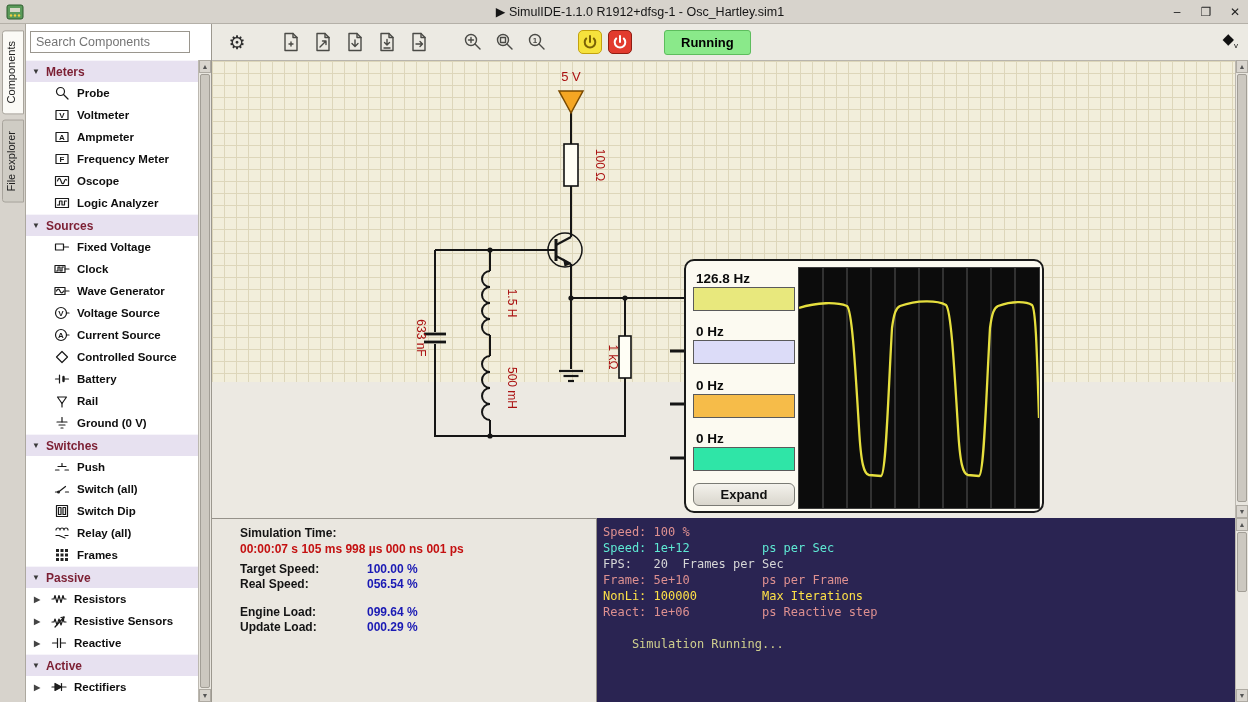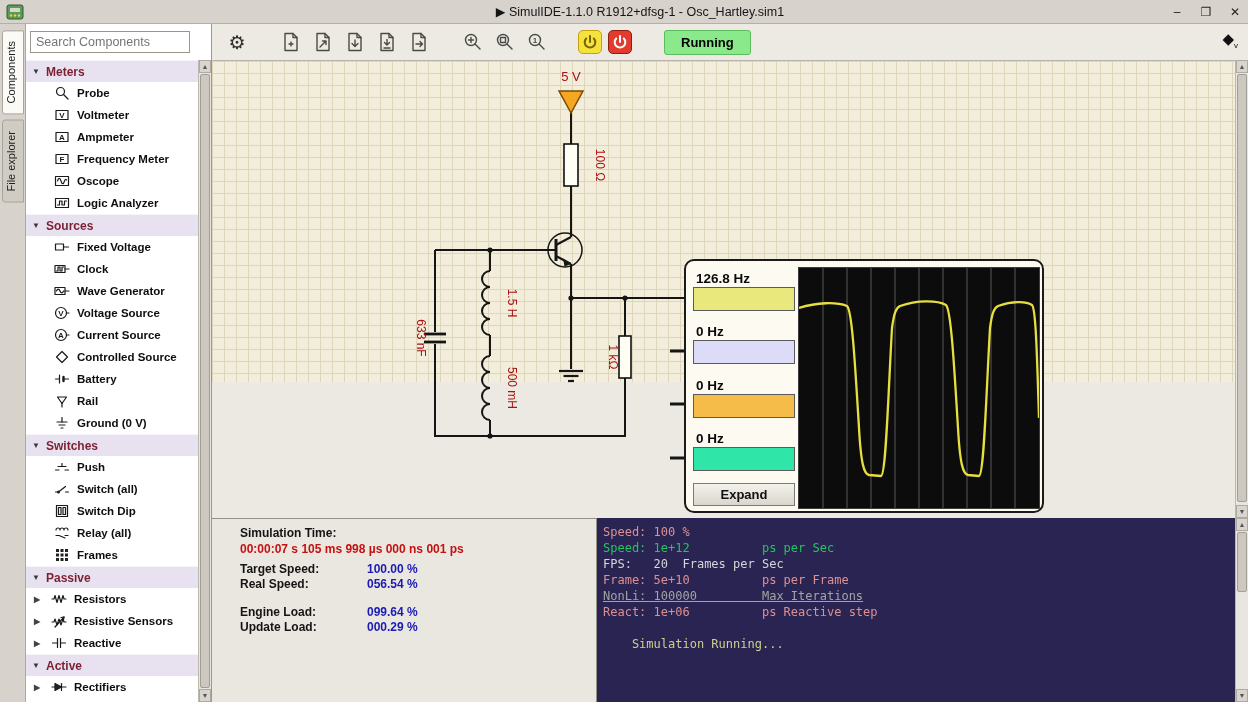--- a/index.html
+++ b/index.html
@@ -55,21 +55,21 @@
   
   .canvas { position:absolute; left:212px; top:60px; width:1024px; height:322px; border-top:1px solid #b8b4ac; background-color:#f2eedb;
     background-image:linear-gradient(#ddd6ba 1px, transparent 1px), linear-gradient(90deg,#ddd6ba 1px, transparent 1px);
     background-size:12px 12px; }
   .circuit { position:absolute; left:0; top:0; }
 
   
   .freq-meter { position:absolute; left:472px; top:198px; width:360px; height:254px; background:#fcfaf1; border:2px solid #1a1a1a; border-radius:10px; }
   .fm-label { position:absolute; left:10px; font-size:13.5px; font-weight:bold; color:#0a0a0a; }
   .fm-bar { position:absolute; left:7px; width:102px; height:24px; border:1px solid #5a5a5a; }
-  .fm-expand { position:absolute; left:7px; top:222px; width:102px; height:23px; background:linear-gradient(#f4f2ec,#d9d6cd); border:1px solid #7a7a74; border-radius:0; font-size:13px; font-weight:bold; color:#111; font-family:"Liberation Sans",sans-serif;text-align:center; }
+  .fm-expand { position:absolute; left:7px; top:222px; width:102px; height:23px; background:linear-gradient(#f4f2ec,#d9d6cd); border:1px solid #7a7a74; border-radius:6px; font-size:13px; font-weight:bold; color:#111; font-family:"Liberation Sans",sans-serif;text-align:center; }
   .fm-screen { position:absolute; left:112px; top:6px; width:242px; height:242px; background:#0c0c0c; border:1px solid #3c3c3c; }
 
   
   .stats-panel { position:absolute; left:212px; top:518px; width:385px; height:184px; background:#eae7e0; border-top:1px solid #96928a; border-right:1px solid #96928a; font-size:12px; }
   .sp-label { position:absolute; left:28px; font-weight:bold; color:#141414; }
   .sp-red { position:absolute; left:28px; font-weight:bold; color:#c41111; }
   .sp-val { position:absolute; left:155px; font-weight:bold; color:#1a1ab4; }
   .console { position:absolute; left:597px; top:518px; width:639px; height:184px; background:#2a2452; padding:6px 6px; font-family:"DejaVu Sans Mono",monospace; font-size:12px; line-height:16px; }
   .console-line { white-space:pre; min-height:16px; }
 </style>
@@ -579,24 +579,24 @@
   <span class="sp-label" style="top:58px;">Real Speed:</span>
   <span class="sp-val" style="top:58px;">056.54 %</span>
   <span class="sp-label" style="top:86px;">Engine Load:</span>
   <span class="sp-val" style="top:86px;">099.64 %</span>
   <span class="sp-label" style="top:101px;">Update Load:</span>
   <span class="sp-val" style="top:101px;">000.29 %</span>
 </div>
 
 <div class="console">
   <div class="console-line" style="color: rgb(222, 144, 144);">Speed: 100 %</div>
-  <div class="console-line" style="color: #22c55e;">Speed: 1e+12          ps per Sec</div>
+  <div class="console-line" style="color: #5eead4;">Speed: 1e+12          ps per Sec</div>
   <div class="console-line" style="color: rgb(214, 214, 214);">FPS:   20  Frames per Sec</div>
   <div class="console-line" style="color: rgb(222, 144, 144);">Frame: 5e+10          ps per Frame</div>
-  <div class="console-line" style="color: #a3a3a3; text-decoration: underline;">NonLi: 100000         Max Iterations</div>
+  <div class="console-line" style="color: #fde047;">NonLi: 100000         Max Iterations</div>
   <div class="console-line" style="color: rgb(222, 144, 144);">React: 1e+06          ps Reactive step</div>
   <div class="console-line" style="color: rgb(214, 214, 214);"></div>
   <div class="console-line" style="color: rgb(207, 207, 142);">    Simulation Running...</div>
 </div>
 
 <div class="vscroll" style="left:1235px; top:518px; height:184px;">
   <div class="sb-up">▲</div>
   <div class="sb-thumb" style="top:14px; height:60px;"></div>
   <div class="sb-dn">▼</div>
 </div>

